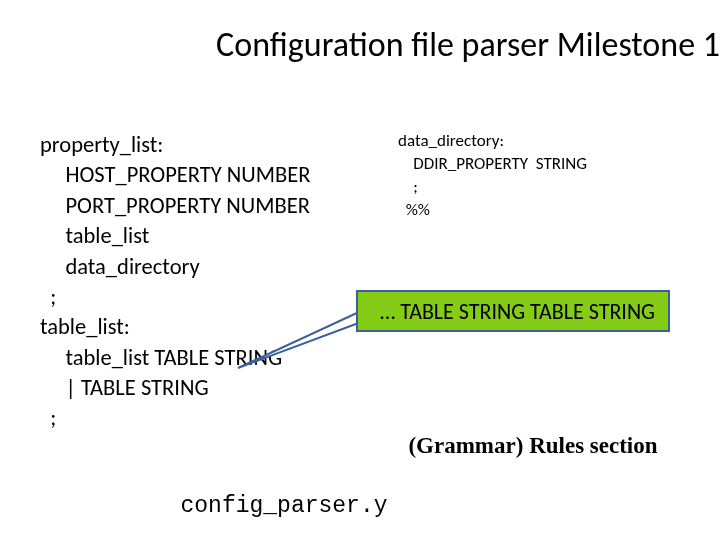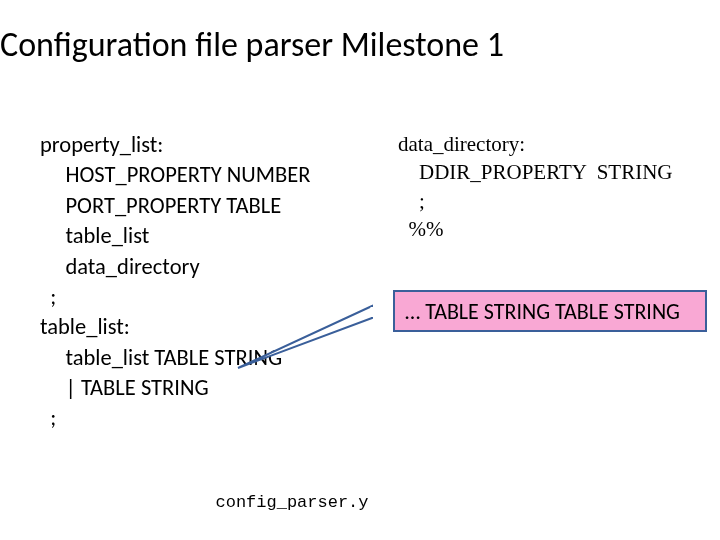--- a/index.html
+++ b/index.html
@@ -15,92 +15,91 @@
   .slide {
     position: relative;
     width: 720px;
     height: 540px;
   }
   .title {
     position: absolute;
     top: 24px;
     left: 0;
     width: 720px;
-    text-align: left;
+    text-align: right;
     font-size: 34px;
     font-weight: 400;
   }
   .col-left {
     position: absolute;
     top: 130px;
     left: 40px;
     font-size: 22.5px;
     line-height: 1.35;
     white-space: pre;
   }
   .col-right {
     position: absolute;
     top: 130px;
     left: 398px;
-    font-size: 21px;
+    font-size: 17px;
     line-height: 1.35;
     white-space: pre;
-    font-family: Liberation Serif, serif;
   }
   .callout-box {
     position: absolute;
     top: 290px;
-    left: 393px;
+    left: 356px;
     width: 314px;
     height: 42px;
     border: 2px solid #3a5f9a;
-    background: #f9a8d4;
+    background: #84cc16;
     box-sizing: border-box;
     display: flex;
     align-items: center;
-    padding-left: 10px;
+    padding-left: 22px;
     font-size: 22px;
   }
   .caption {
     position: absolute;
     top: 432px;
     left: 378px;
     width: 310px;
     text-align: center;
     font-family: "Times New Roman", serif;
     font-weight: bold;
     font-size: 23px;
     line-height: 1.2;
   }
   .filename {
     position: absolute;
     top: 493px;
-    left: 8px;
+    left: 0;
     width: 568px;
     text-align: center;
     font-family: "Courier New", monospace;
-    font-size: 17px;
+    font-size: 23px;
   }
   svg.connector {
     position: absolute;
     top: 0;
     left: 0;
     pointer-events: none;
   }
 </style>
 </head>
 <body>
 
 <div class="slide">
 
   <div class="title">Configuration file parser Milestone 1</div>
 
   <div class="col-left"><span>property_list:</span>
 <span>     HOST_PROPERTY NUMBER</span>
-<span>     PORT_PROPERTY TABLE</span>
+<span>     PORT_PROPERTY NUMBER</span>
 <span>     table_list</span>
 <span>     data_directory</span>
 <span>  ;</span>
 <span>table_list:</span>
 <span>     table_list TABLE STRING</span>
 <span>     | TABLE STRING</span>
 <span>  ;</span></div>
 
   <div class="col-right"><span>data_directory:</span>
 <span>    DDIR_PROPERTY  STRING</span>
@@ -110,18 +109,18 @@
   <svg class="connector" width="720" height="540">
     <polygon points="372,306 238,368 372,318" fill="#ffffff" stroke="#3a5f9a" stroke-width="2" stroke-linejoin="miter"></polygon>
     <line x1="372" y1="307" x2="372" y2="317" stroke="#ffffff" stroke-width="3"></line>
   </svg>
 
   <div class="callout-box">
     <span>… TABLE STRING  TABLE STRING</span>
   </div>
 
   <div class="caption">
-    <br>
+    <span>(Grammar) Rules section</span><br>
   </div>
 
   <div class="filename">config_parser.y</div>
 
 </div>
 
 </body></html>

